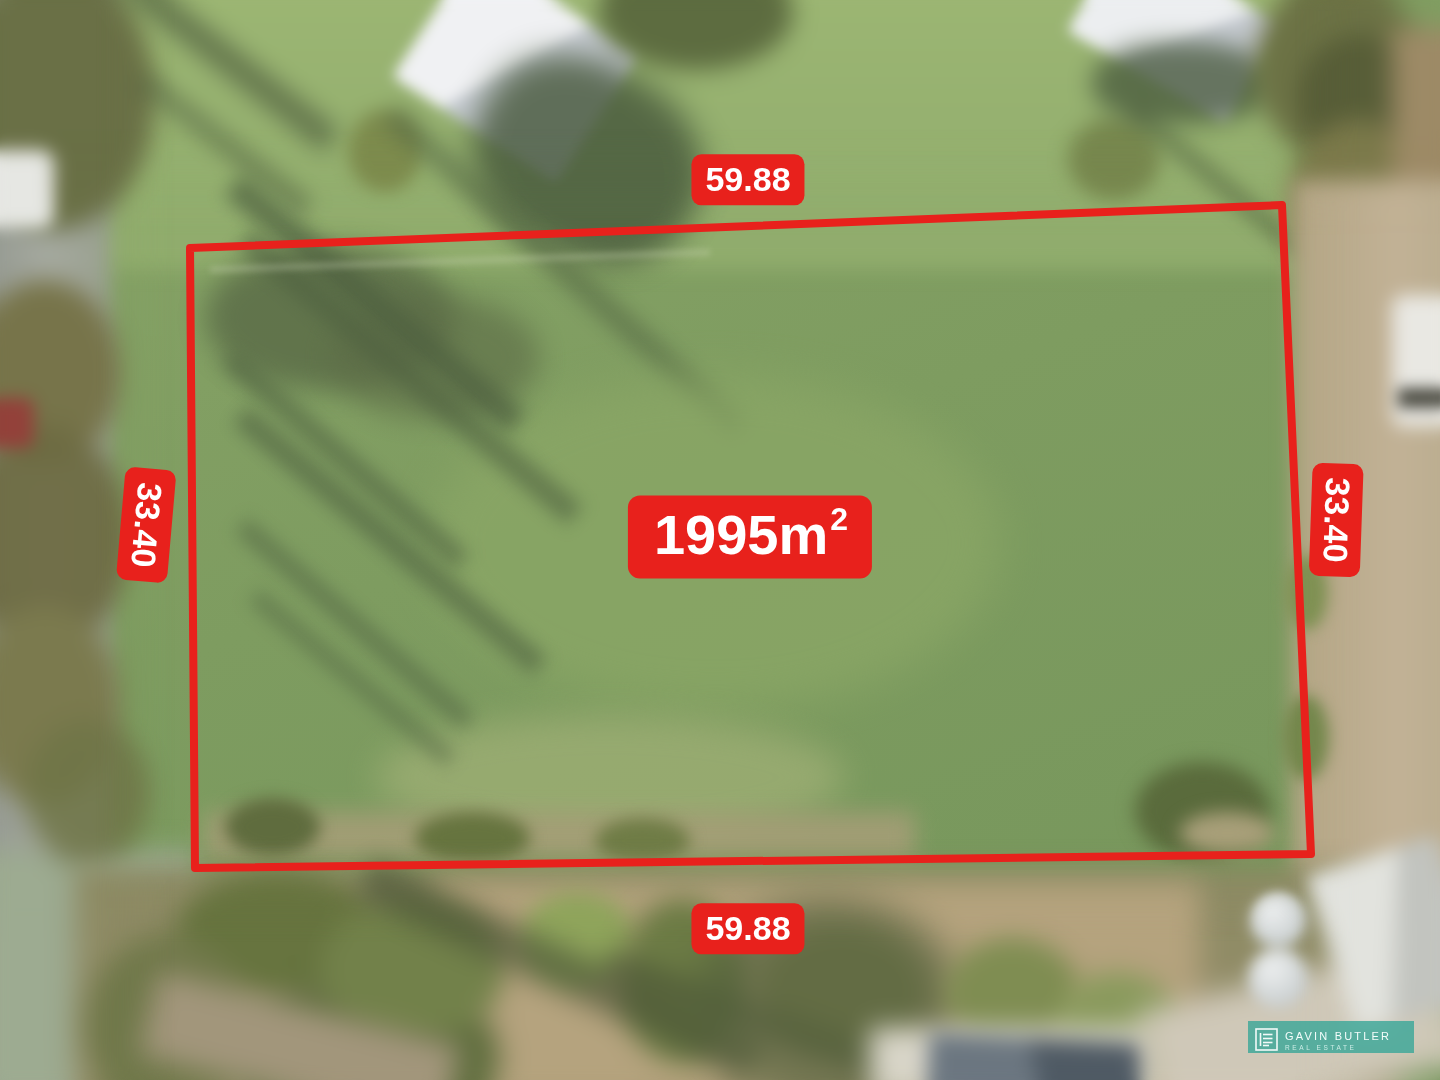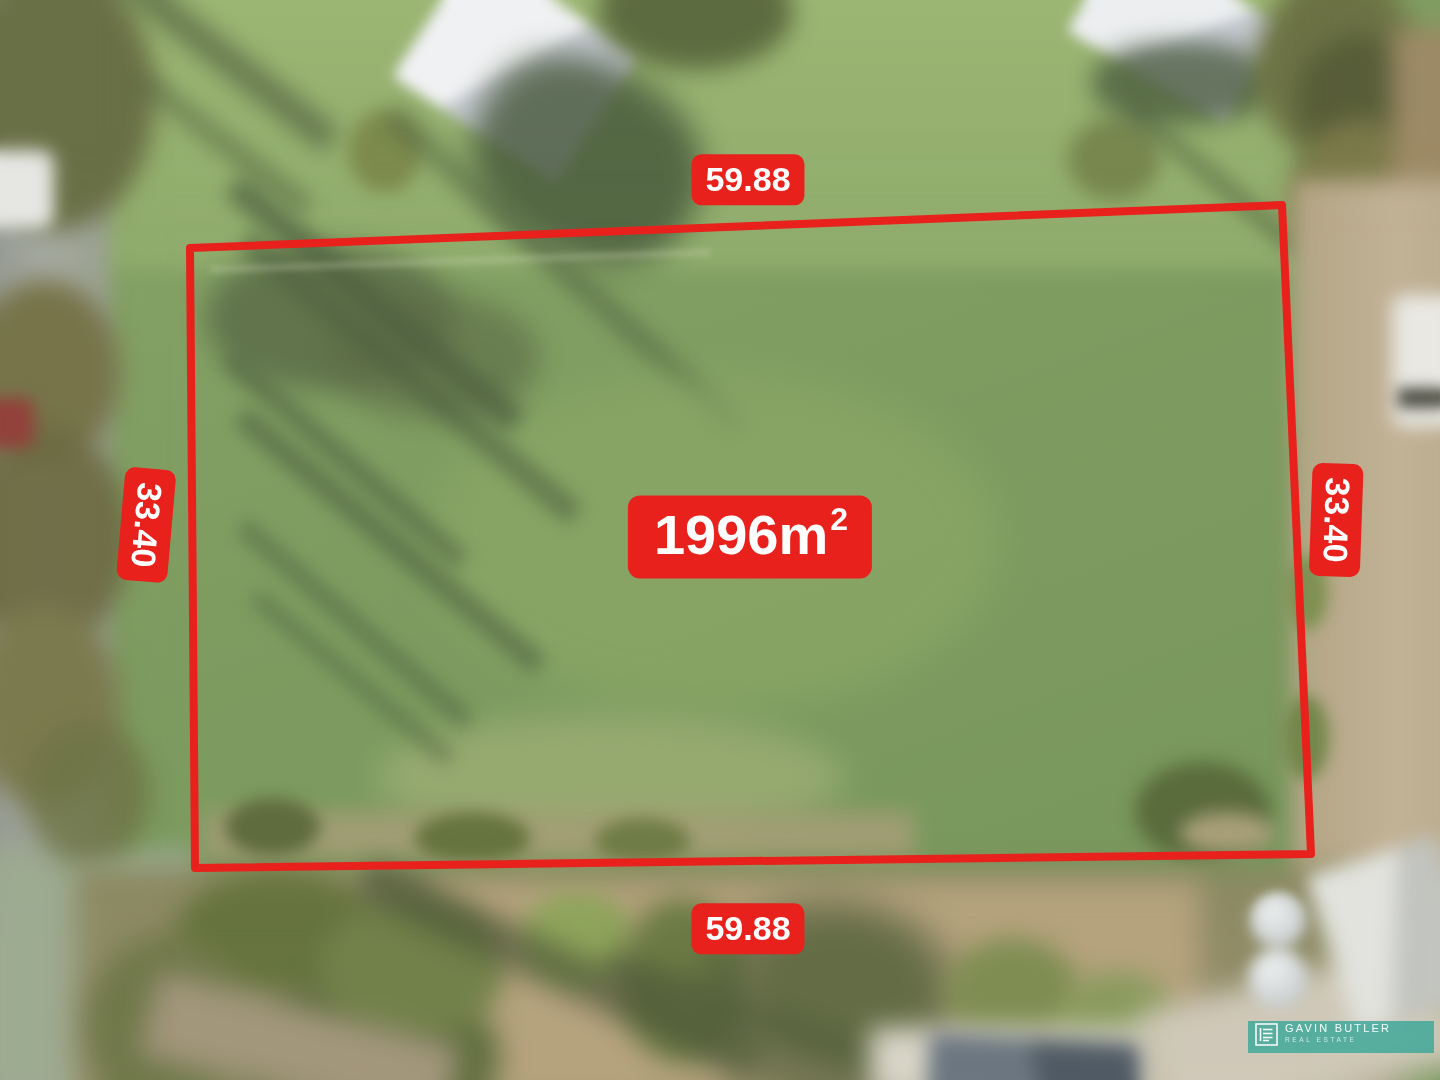--- a/index.html
+++ b/index.html
@@ -34,23 +34,23 @@
     line-height:1.05;
     padding:10px 26px 14px 26px;
     border-radius:12px;
     white-space:nowrap;
     z-index:40;
   }
   .area-label sup{font-size:32px;position:relative;top:-4px;left:2px;}
   :root{--red:#e8211c;}
   svg.boundary{position:absolute;left:0;top:0;z-index:30;}
   .logo{
-    position:absolute;left:1248px;top:1021px;height:32px;width:186px;
+    position:absolute;left:1248px;top:1021px;height:32px;width:166px;
     background:rgba(60,167,152,0.82);
-    display:flex;align-items:flex-start;gap:7px;padding:2px 6px 2px 7px;
+    display:flex;align-items:flex-end;gap:7px;padding:2px 6px 2px 7px;
     box-sizing:border-box;z-index:50;
   }
   .logo-text{display:flex;flex-direction:column;justify-content:center;line-height:1;}
   .logo-name{font-size:11px;letter-spacing:2.2px;color:#f4fdfb;white-space:nowrap;}
   .logo-tag{font-size:6.5px;letter-spacing:2.6px;color:rgba(225,248,243,.85);margin-top:2.5px;white-space:nowrap;}
 </style>
 </head>
 <body>
 
 <div class="scene">
@@ -155,21 +155,21 @@
 
   <div class="dim-label" style="left:748px;top:180px;transform:translate(-50%,-50%);">59.88</div>
 
   <div class="dim-label" style="left:748px;top:929px;transform:translate(-50%,-50%);">59.88</div>
 
   <div class="dim-label" style="left:146px;top:525px;transform:translate(-50%,-50%) rotate(95deg);">33.40</div>
 
   <div class="dim-label" style="left:1336px;top:520px;transform:translate(-50%,-50%) rotate(92deg);">33.40</div>
 
   <div class="area-label" style="left:750px;top:537px;transform:translate(-50%,-50%);">
-    <span>1996m</span><sup>2</sup>
+    <span>1995m</span><sup>2</sup>
   </div>
 
   <div class="logo">
     <svg width="23" height="23" viewBox="0 0 23 23">
       <rect x="1" y="1" width="21" height="21" fill="none" stroke="rgba(255,255,255,0.92)" stroke-width="1.6"></rect>
       <line x1="5.5" y1="5" x2="5.5" y2="18" stroke="rgba(255,255,255,0.92)" stroke-width="1.6"></line>
       <line x1="8" y1="6.5" x2="17.5" y2="6.5" stroke="rgba(255,255,255,0.92)" stroke-width="1.6"></line>
       <line x1="8" y1="10.5" x2="17.5" y2="10.5" stroke="rgba(255,255,255,0.92)" stroke-width="1.6"></line>
       <line x1="8" y1="14.5" x2="17.5" y2="14.5" stroke="rgba(255,255,255,0.92)" stroke-width="1.6"></line>
       <line x1="8" y1="17.5" x2="14" y2="17.5" stroke="rgba(255,255,255,0.92)" stroke-width="1.6"></line>

